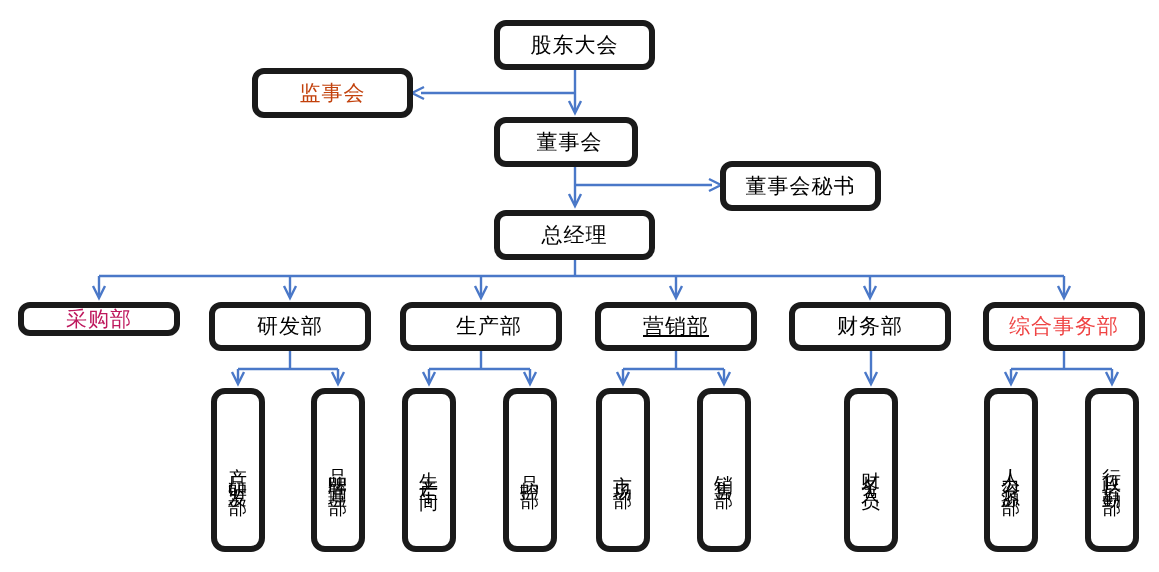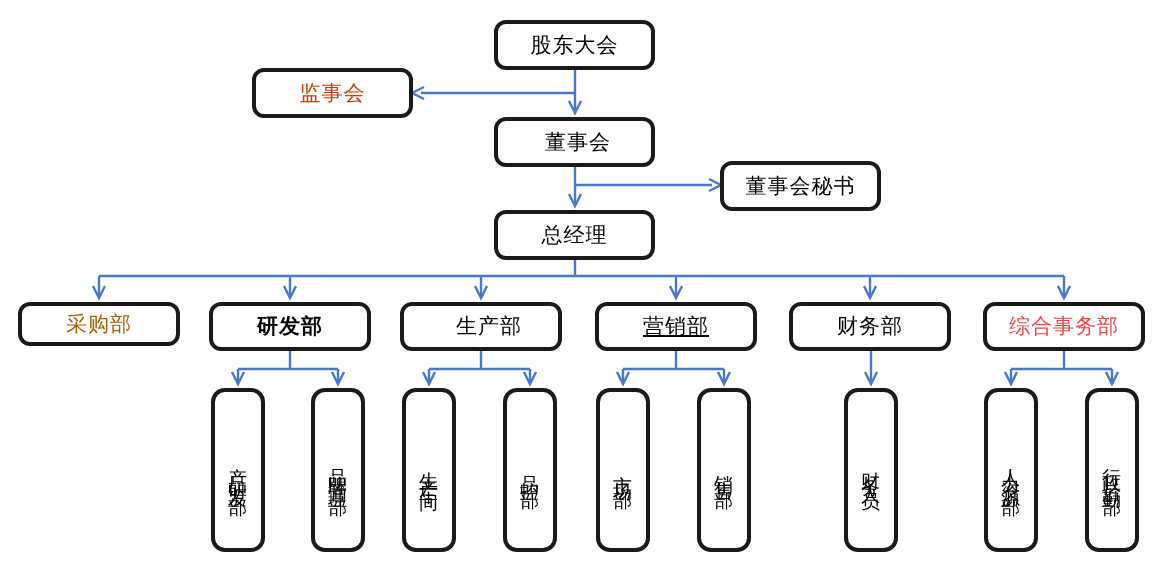--- a/index.html
+++ b/index.html
@@ -19,21 +19,21 @@
     position: absolute;
     left: 0;
     top: 0;
     width: 1159px;
     height: 572px;
     pointer-events: none;
   }
   .node {
     position: absolute;
     box-sizing: border-box;
-    border: 4px solid #a3a3a3;
+    border: 6px solid #a3a3a3;
     border-radius: 12px;
     background: #ffffff;
     display: flex;
     align-items: center;
     justify-content: center;
     color: #000000;
     z-index: 2;
   }
   .node .label {
     display: block;
@@ -158,33 +158,33 @@
     </g>
   </svg>
 
   <div id="nodes">
       <div class="node horiz" style="left: 494px; top: 20px; width: 161px; height: 50px; border-color: rgb(26, 26, 26); background: rgb(255, 255, 255); color: rgb(0, 0, 0);">
         <span class="label">股东大会</span>
       </div>
       <div class="node horiz" style="left: 252px; top: 68px; width: 161px; height: 50px; border-color: rgb(26, 26, 26); background: rgb(255, 255, 255); color: #c2410c;">
         <span class="label">监事会</span>
       </div>
-      <div class="node horiz" style="left: 494px; top: 117px; width: 161px; height: 50px; border-color: rgb(26, 26, 26); background: rgb(255, 255, 255); color: rgb(0, 0, 0); padding-left: 7px;">
+      <div class="node horiz" style="left: 494px; top: 117px; width: 144px; height: 50px; border-color: rgb(26, 26, 26); background: rgb(255, 255, 255); color: rgb(0, 0, 0); padding-left: 7px;">
         <span class="label">董事会</span>
       </div>
       <div class="node horiz" style="left: 720px; top: 161px; width: 161px; height: 50px; border-color: rgb(26, 26, 26); background: rgb(255, 255, 255); color: rgb(0, 0, 0);">
         <span class="label">董事会秘书</span>
       </div>
       <div class="node horiz" style="left: 494px; top: 210px; width: 161px; height: 50px; border-color: rgb(26, 26, 26); background: rgb(255, 255, 255); color: rgb(0, 0, 0);">
         <span class="label">总经理</span>
       </div>
-      <div class="node horiz" style="left: 18px; top: 302px; width: 162px; height: 44px; border-color: rgb(26, 26, 26); background: rgb(255, 255, 255); color: #a16207;">
+      <div class="node horiz" style="left: 18px; top: 302px; width: 162px; height: 34px; border-color: rgb(26, 26, 26); background: rgb(255, 255, 255); color: #be185d;">
         <span class="label">采购部</span>
       </div>
-      <div class="node horiz" style="left: 209px; top: 302px; width: 162px; height: 49px; border-color: rgb(26, 26, 26); background: rgb(255, 255, 255); color: rgb(0, 0, 0); font-weight: bold;">
+      <div class="node horiz" style="left: 209px; top: 302px; width: 162px; height: 49px; border-color: rgb(26, 26, 26); background: rgb(255, 255, 255); color: rgb(0, 0, 0);">
         <span class="label">研发部</span>
       </div>
       <div class="node horiz" style="left: 400px; top: 302px; width: 162px; height: 49px; border-color: rgb(26, 26, 26); background: rgb(255, 255, 255); color: rgb(0, 0, 0); padding-left: 16px;">
         <span class="label">生产部</span>
       </div>
       <div class="node horiz" style="left: 595px; top: 302px; width: 162px; height: 49px; border-color: rgb(26, 26, 26); background: rgb(255, 255, 255); color: rgb(0, 0, 0); text-decoration: underline;">
         <span class="label">营销部</span>
       </div>
       <div class="node horiz" style="left: 789px; top: 302px; width: 162px; height: 49px; border-color: rgb(26, 26, 26); background: rgb(255, 255, 255); color: rgb(0, 0, 0);">
         <span class="label">财务部</span>

